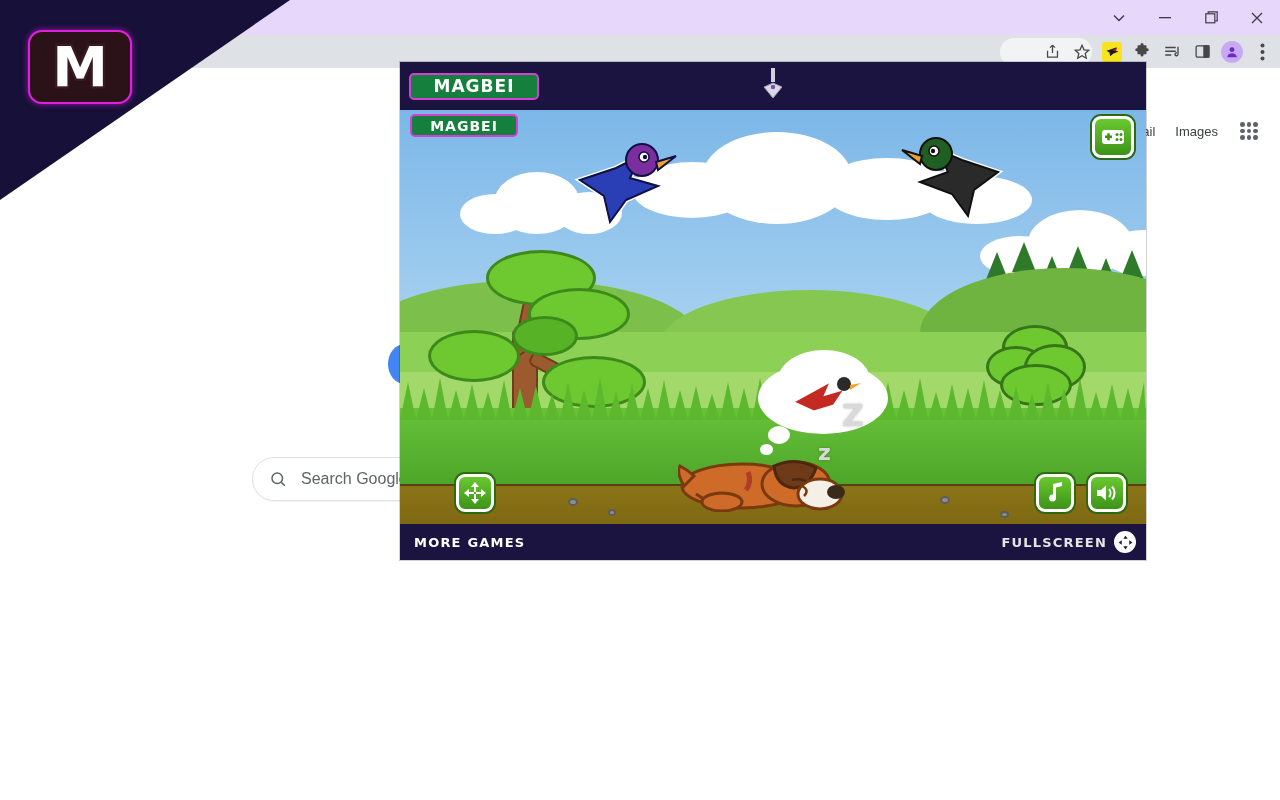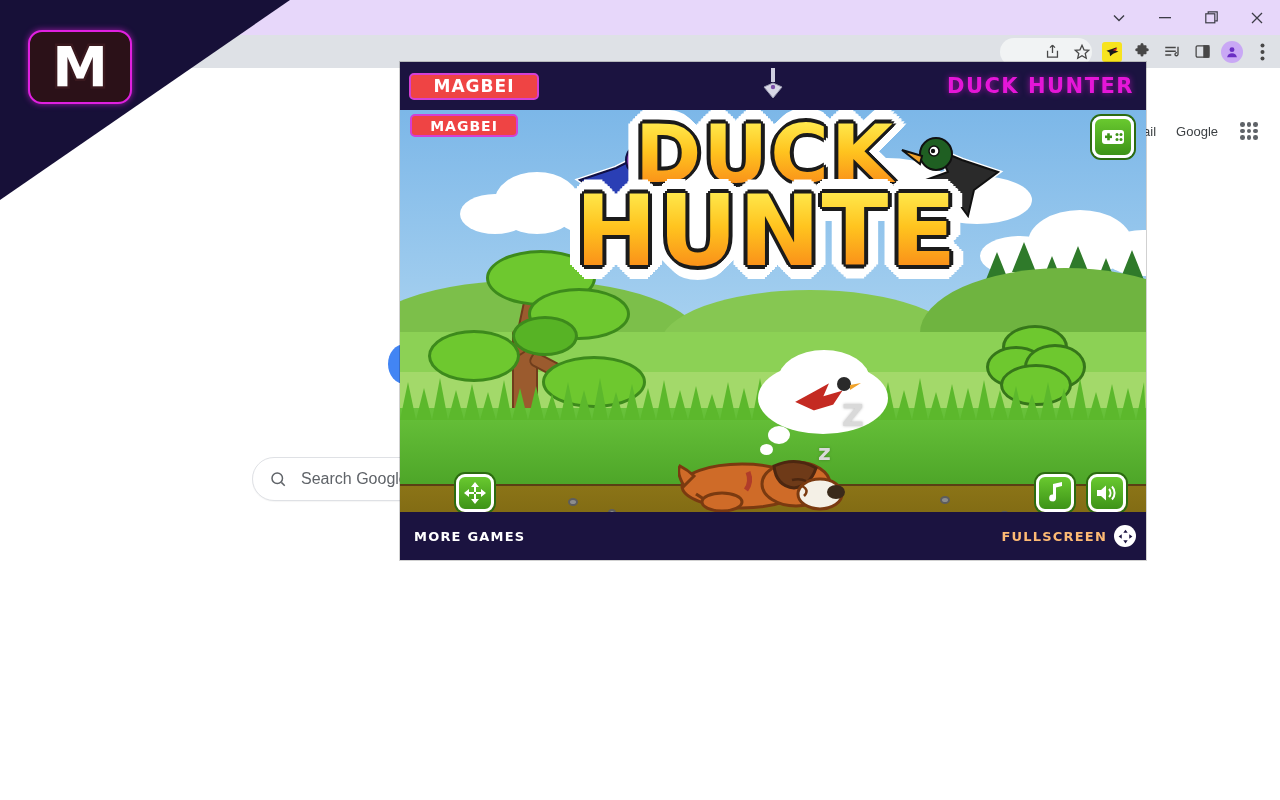--- a/index.html
+++ b/index.html
@@ -107,31 +107,31 @@
   
   .game{
     position:absolute; left:400px; top:62px; width:746px; height:498px;
     z-index:40; overflow:hidden; box-shadow:0 0 0 1px rgba(0,0,0,.18);
   }
   .g-top{
     position:absolute;left:0;top:0;width:746px;height:48px;background:#1b1340;
     display:flex;align-items:center;
   }
   .g-bot{
-    position:absolute;left:0;bottom:0;width:746px;height:48px;background:#1b1340;
+    position:absolute;left:0;bottom:0;width:746px;height:36px;background:#1b1340;
     display:flex;align-items:center;
   }
   .g-stage{
     position:absolute;left:0;top:48px;width:746px;height:418px;overflow:hidden;
     background:linear-gradient(#7cb7e8 0%, #a9d2f0 55%, #bfe0f5 68%);
   }
 
   .magbei-badge{
     width:130px;height:27px;margin-left:9px;border:2px solid #d43fd4;border-radius:5px;
-    background:#ef4444;display:flex;align-items:center;justify-content:center;
+    background:#15803d;display:flex;align-items:center;justify-content:center;
   }
   .magbei-badge span{
     font-family:"DejaVu Sans",sans-serif;font-weight:bold;font-size:17px;color:#fff;letter-spacing:1px;
   }
   .g-title{
     position:absolute;right:12px;top:50%;transform:translateY(-50%);
     font-family:"DejaVu Sans",sans-serif;font-weight:bold;font-size:21px;
     color:#e516d8;letter-spacing:1.5px;
     text-shadow:0 0 6px rgba(229,22,216,.6);
   }
@@ -142,21 +142,21 @@
 
   .more-games{
     margin-left:14px;font-family:"DejaVu Sans",sans-serif;font-weight:bold;
     font-size:13px;color:#fff;letter-spacing:1.2px;
   }
   .fs-wrap{
     position:absolute;right:10px;top:50%;transform:translateY(-50%);
     display:flex;align-items:center;gap:7px;
   }
   .fs-wrap .lbl{
-    font-family:"DejaVu Sans",sans-serif;font-weight:bold;font-size:13px;color:#fdba74;letter-spacing:1.2px;
+    font-family:"DejaVu Sans",sans-serif;font-weight:bold;font-size:13px;color:#e5e5e5;letter-spacing:1.2px;
   }
   .fs-circ{
     width:22px;height:22px;border-radius:50%;background:#fff;
     display:flex;align-items:center;justify-content:center;
   }
 
   
   .cloud{ position:absolute; background:#fff; border-radius:50%; }
   .cl-grp{ position:absolute; }
 
@@ -238,21 +238,21 @@
 
   .rock{ position:absolute; background:#8d8d8d; border:2px solid #5d5d5d; border-radius:50%; }
 </style>
 </head>
 <body>
 
 <div class="page-body">
 
   <div class="ntp-links">
     <span>ail</span>
-    <span>Google</span>
+    <span>Images</span>
     <span class="apps-grid">
       <i></i>
         <i></i>
         <i></i>
         <i></i>
         <i></i>
         <i></i>
         <i></i>
         <i></i>
         <i></i>
@@ -277,21 +277,20 @@
     <div class="magbei-badge">
       <span>MAGBEI</span>
     </div>
     <div class="g-arrow">
       <svg width="26" height="32" viewBox="0 0 26 32">
         <rect x="11" y="0" width="4" height="14" fill="#cfcfe0"></rect>
         <path d="M13 30 L4 19 L13 15 L22 19 Z" fill="#d8d8e6" stroke="#9a9ab0" stroke-width="1"></path>
         <circle cx="13" cy="19" r="2.2" fill="#7b4fa8"></circle>
       </svg>
     </div>
-    <div class="g-title">DUCK HUNTER</div>
   </div>
 
   <div class="g-stage">
 
     <div class="cl-grp" style="left:60px;top:62px">
       <div class="cloud" style="left:0;top:22px;width:70px;height:40px"></div>
       <div class="cloud" style="left:34px;top:0;width:86px;height:62px"></div>
       <div class="cloud" style="left:96px;top:20px;width:66px;height:42px"></div>
     </div>
     <div class="cl-grp" style="left:232px;top:22px">
@@ -334,24 +333,20 @@
     </div>
 
     <div>
 
       <div class="bush" style="left:602px;top:215px;width:66px;height:44px"></div>
       <div class="bush" style="left:586px;top:236px;width:60px;height:42px"></div>
       <div class="bush" style="left:624px;top:234px;width:62px;height:46px"></div>
       <div class="bush" style="left:600px;top:254px;width:72px;height:42px"></div>
     </div>
 
-    <div class="logo-wrap">
-      <div class="logo-l1">DUCK</div>
-      <div class="logo-l2">HUNTER</div>
-    </div>
 
     <svg style="position:absolute;left:170px;top:28px;z-index:8" width="120" height="100" viewBox="0 0 120 100">
       <path d="M10 42 L46 30 L70 18 L60 40 L88 48 L56 62 L40 84 L34 58 Z" fill="#2a3fb5" stroke="#fff" stroke-width="5"></path>
       <path d="M10 42 L46 30 L70 18 L60 40 L88 48 L56 62 L40 84 L34 58 Z" fill="#2a3fb5" stroke="#101044" stroke-width="2"></path>
       <circle cx="72" cy="22" r="16" fill="#7a2ea0" stroke="#101044" stroke-width="2"></circle>
       <circle cx="74" cy="19" r="5" fill="#fff" stroke="#101044" stroke-width="1.5"></circle>
       <circle cx="75" cy="19" r="2.2" fill="#101044"></circle>
       <path d="M86 24 L106 18 L88 32 Z" fill="#f0a22a" stroke="#101044" stroke-width="2"></path>
     </svg>
 

